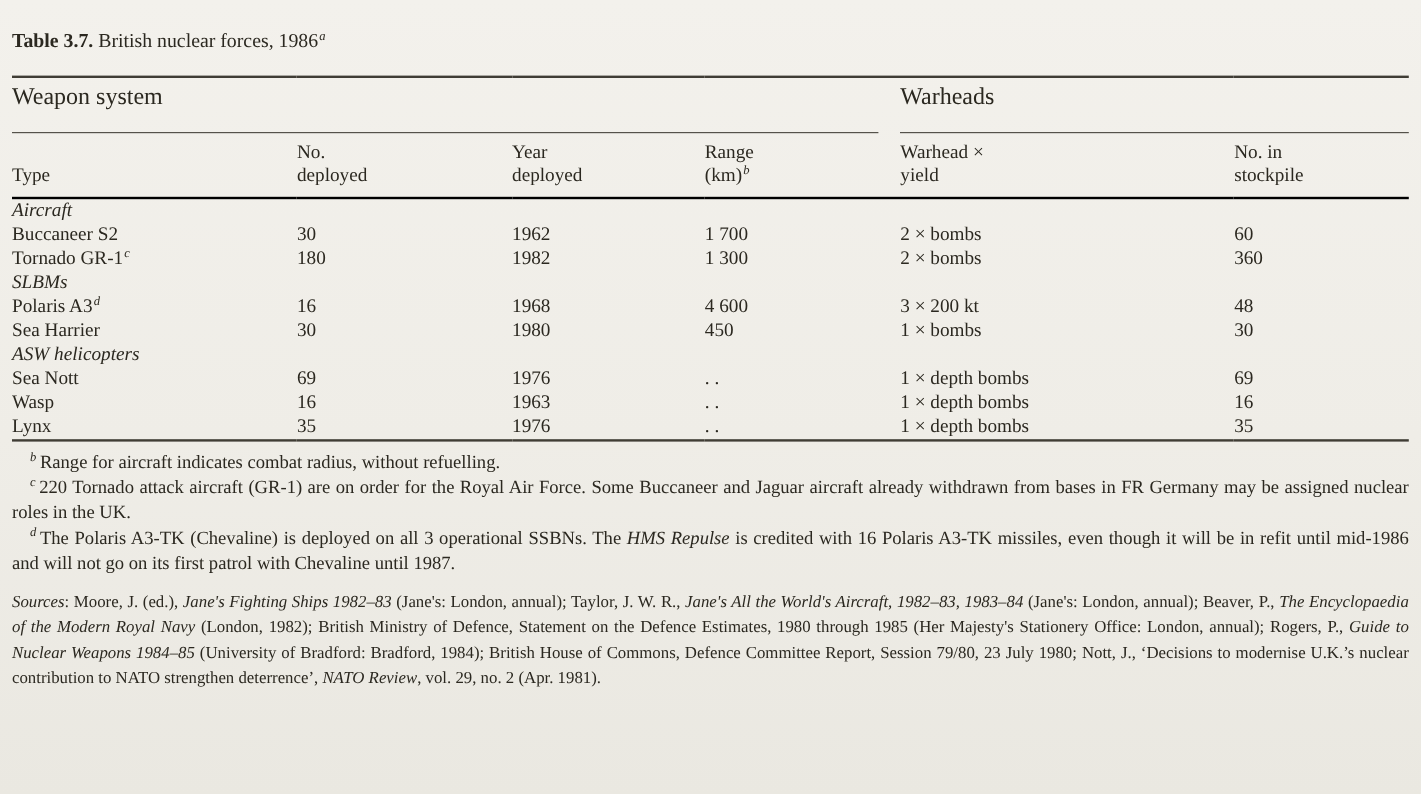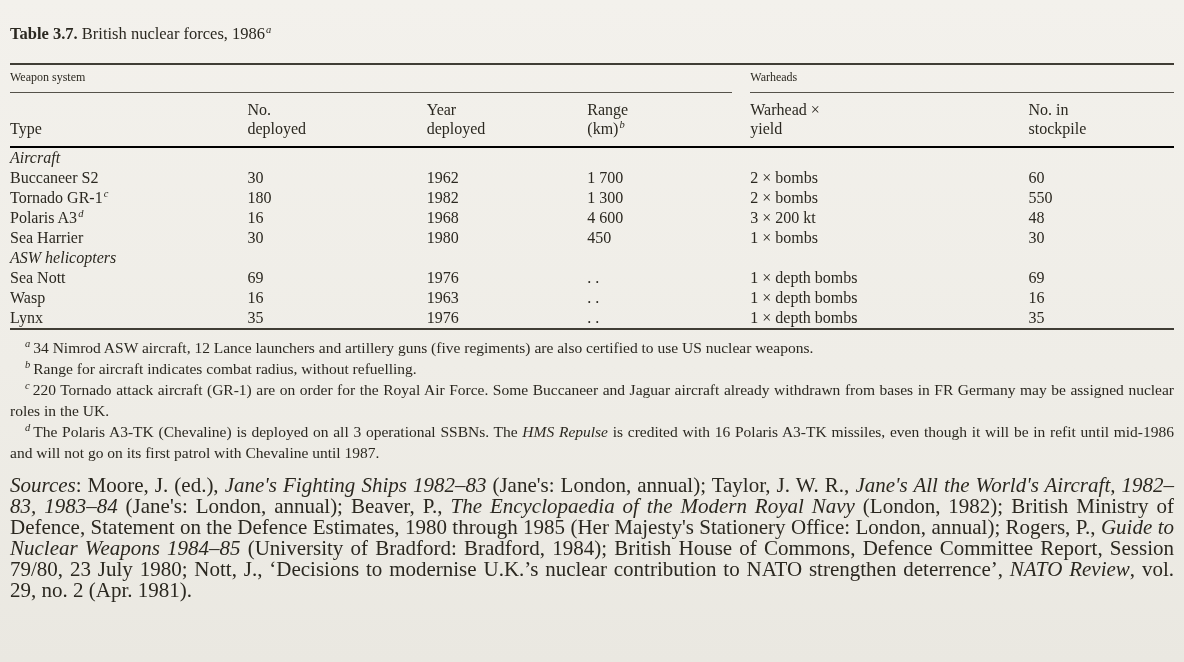--- a/index.html
+++ b/index.html
@@ -14,32 +14,32 @@
   .it{font-style:italic;}
   .b{font-weight:bold;}
   sup.mk{font-style:italic;font-size:10.5px;line-height:0;margin-left:1px;}
   
   .title{font-size:16.5px;margin:16px 0 19px 0;}
   
   table{width:100%;border-collapse:collapse;table-layout:fixed;font-size:16px;
         border-bottom:2px solid #403d35;}
   td{padding:0;vertical-align:bottom;overflow:visible;white-space:nowrap;}
   .sp1,.sp2{border-top:2px solid #403d35;}
-  .spin{border-bottom:1px solid #55524a;padding:5px 0 7px 0;font-size:12px;}
+  .spin{border-bottom:1px solid #55524a;padding:5px 0 17px 0;font-size:20px;}
   .sp-gap{margin-right:18px;}
   td.h{border-bottom:2px solid #000000;padding:7px 0 8px 0;line-height:19px;}
   td.sec{font-style:italic;line-height:20px;}
   tr.r td{line-height:20px;margin-left:12px;}
   .rnum{display:inline-block;min-width:2em;}
   
   .notes{margin-top:7px;}
   p.fn{margin:0;font-size:15.5px;line-height:21px;text-align:justify;text-indent:14px;}
   p.fn sup{margin-right:3px;}
   
-  p.sources{margin:12px 0 0 0;font-size:21px;line-height:21px;text-align:justify;}
+  p.sources{margin:12px 0 0 0;font-size:14px;line-height:21px;text-align:justify;}
 </style>
 </head>
 <body>
 
 <div class="title">
   <span class="b">Table 3.7.</span>
   <span>British nuclear forces, 1986</span><sup class="mk">a</sup>
 </div>
 
 <table>
@@ -98,23 +98,26 @@
     <td>1 700</td>
     <td>2 × bombs</td>
     <td><span class="rnum">60</span></td>
   </tr>
   <tr class="r">
     <td><span>Tornado GR-1</span><sup class="mk">c</sup></td>
     <td><span class="rnum">180</span></td>
     <td>1982</td>
     <td>1 300</td>
     <td>2 × bombs</td>
-    <td><span class="rnum">550</span></td>
+    <td><span class="rnum">360</span></td>
   </tr>
 
+  <tr>
+        <td colspan="6" class="sec">SLBMs</td>
+      </tr>
   <tr class="r">
     <td><span>Polaris A3</span><sup class="mk">d</sup></td>
     <td><span class="rnum">16</span></td>
     <td>1968</td>
     <td>4 600</td>
     <td>3 × 200 kt</td>
     <td><span class="rnum">48</span></td>
   </tr>
 
   <tr class="r">
@@ -150,19 +153,18 @@
     <td><span class="rnum">35</span></td>
     <td>1976</td>
     <td>. .</td>
     <td>1 × depth bombs</td>
     <td><span class="rnum">35</span></td>
   </tr>
 </tbody>
   </table>
 
 <div class="notes">
-  <p class="fn"><sup class="mk">a</sup><span><span>34 Nimrod ASW aircraft, 12 Lance launchers and artillery guns (five regiments) are also certified to use US nuclear weapons.</span></span></p>
   <p class="fn"><sup class="mk">b</sup><span><span>Range for aircraft indicates combat radius, without refuelling.</span></span></p>
   <p class="fn"><sup class="mk">c</sup><span><span>220 Tornado attack aircraft (GR-1) are on order for the Royal Air Force. Some Buccaneer and Jaguar aircraft already withdrawn from bases in FR Germany may be assigned nuclear roles in the UK.</span></span></p>
   <p class="fn"><sup class="mk">d</sup><span><span>The Polaris A3-TK (Chevaline) is deployed on all 3 operational SSBNs. The </span><span class="it">HMS Repulse</span><span> is credited with 16 Polaris A3-TK missiles, even though it will be in refit until mid-1986 and will not go on its first patrol with Chevaline until 1987.</span></span></p>
 </div>
 
 <p class="sources"><span class="it">Sources</span><span>: Moore, J. (ed.), </span><span class="it">Jane's Fighting Ships 1982–83</span><span> (Jane's: London, annual); Taylor, J. W. R., </span><span class="it">Jane's All the World's Aircraft, 1982–83, 1983–84</span><span> (Jane's: London, annual); Beaver, P., </span><span class="it">The Encyclopaedia of the Modern Royal Navy</span><span> (London, 1982); British Ministry of Defence, Statement on the Defence Estimates, 1980 through 1985 (Her Majesty's Stationery Office: London, annual); Rogers, P., </span><span class="it">Guide to Nuclear Weapons 1984–85</span><span> (University of Bradford: Bradford, 1984); British House of Commons, Defence Committee Report, Session 79/80, 23 July 1980; Nott, J., ‘Decisions to modernise U.K.’s nuclear contribution to NATO strengthen deterrence’, </span><span class="it">NATO Review</span><span>, vol. 29, no. 2 (Apr. 1981).</span></p>
 
 </body></html>

